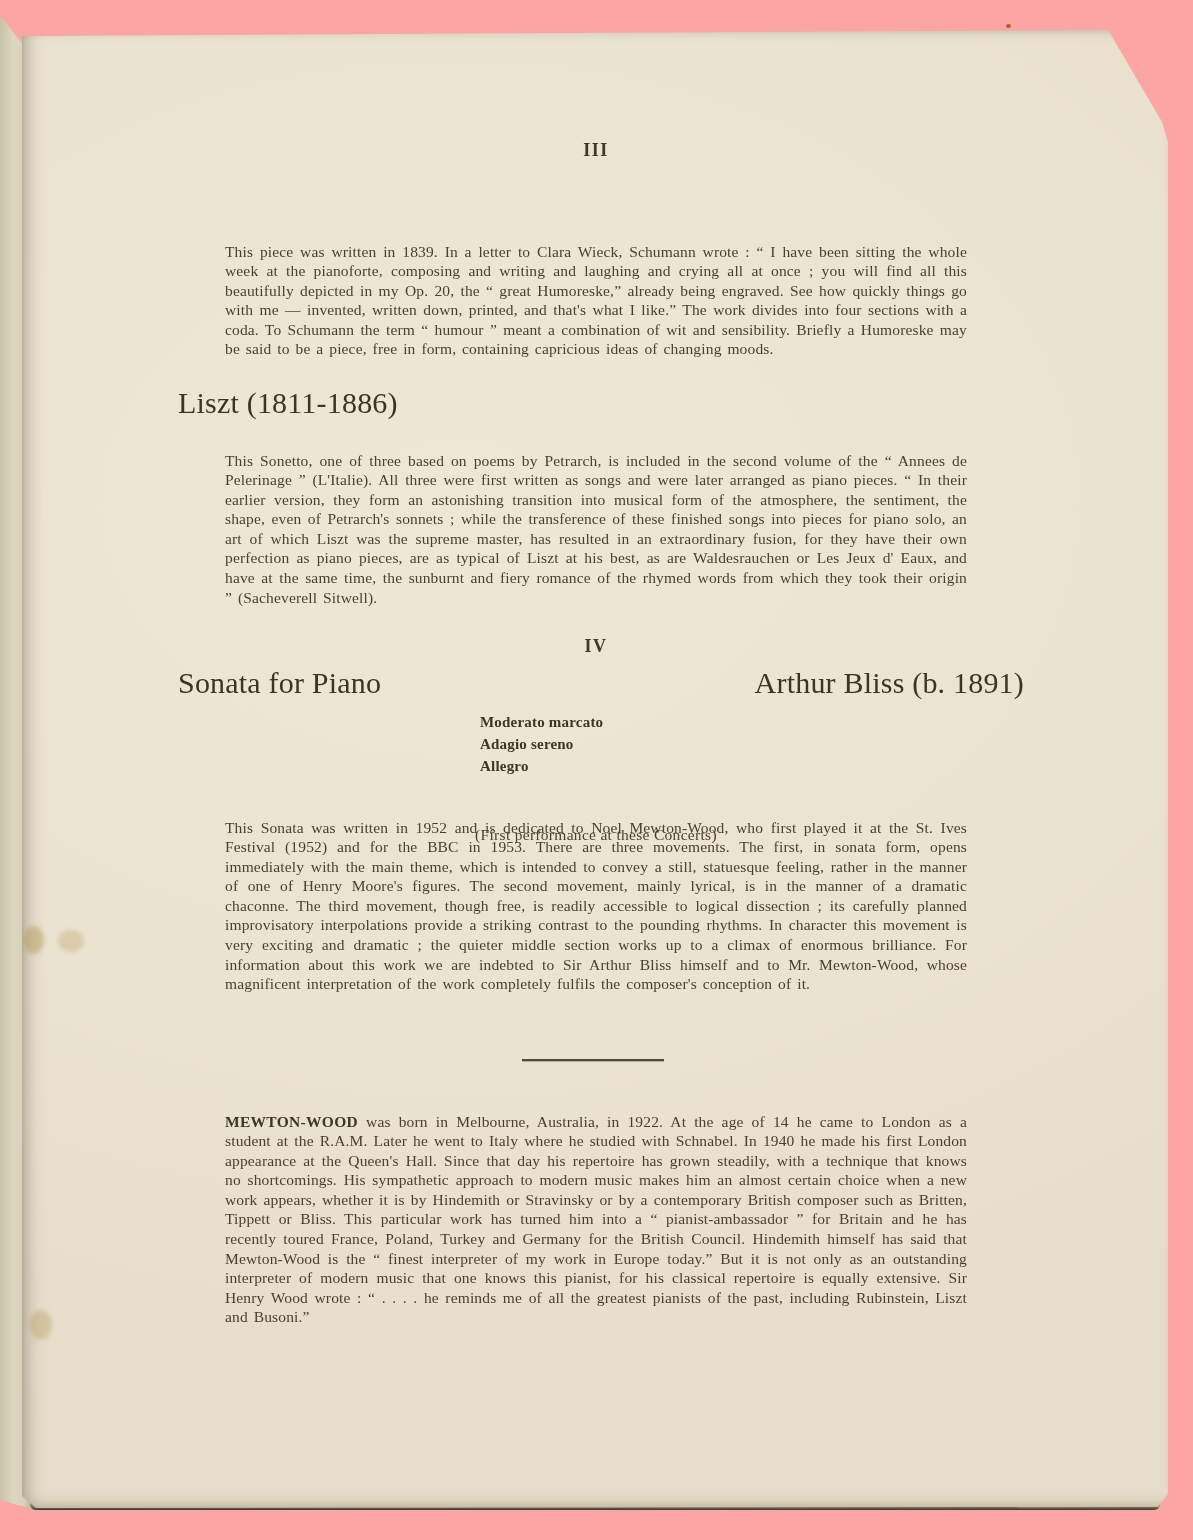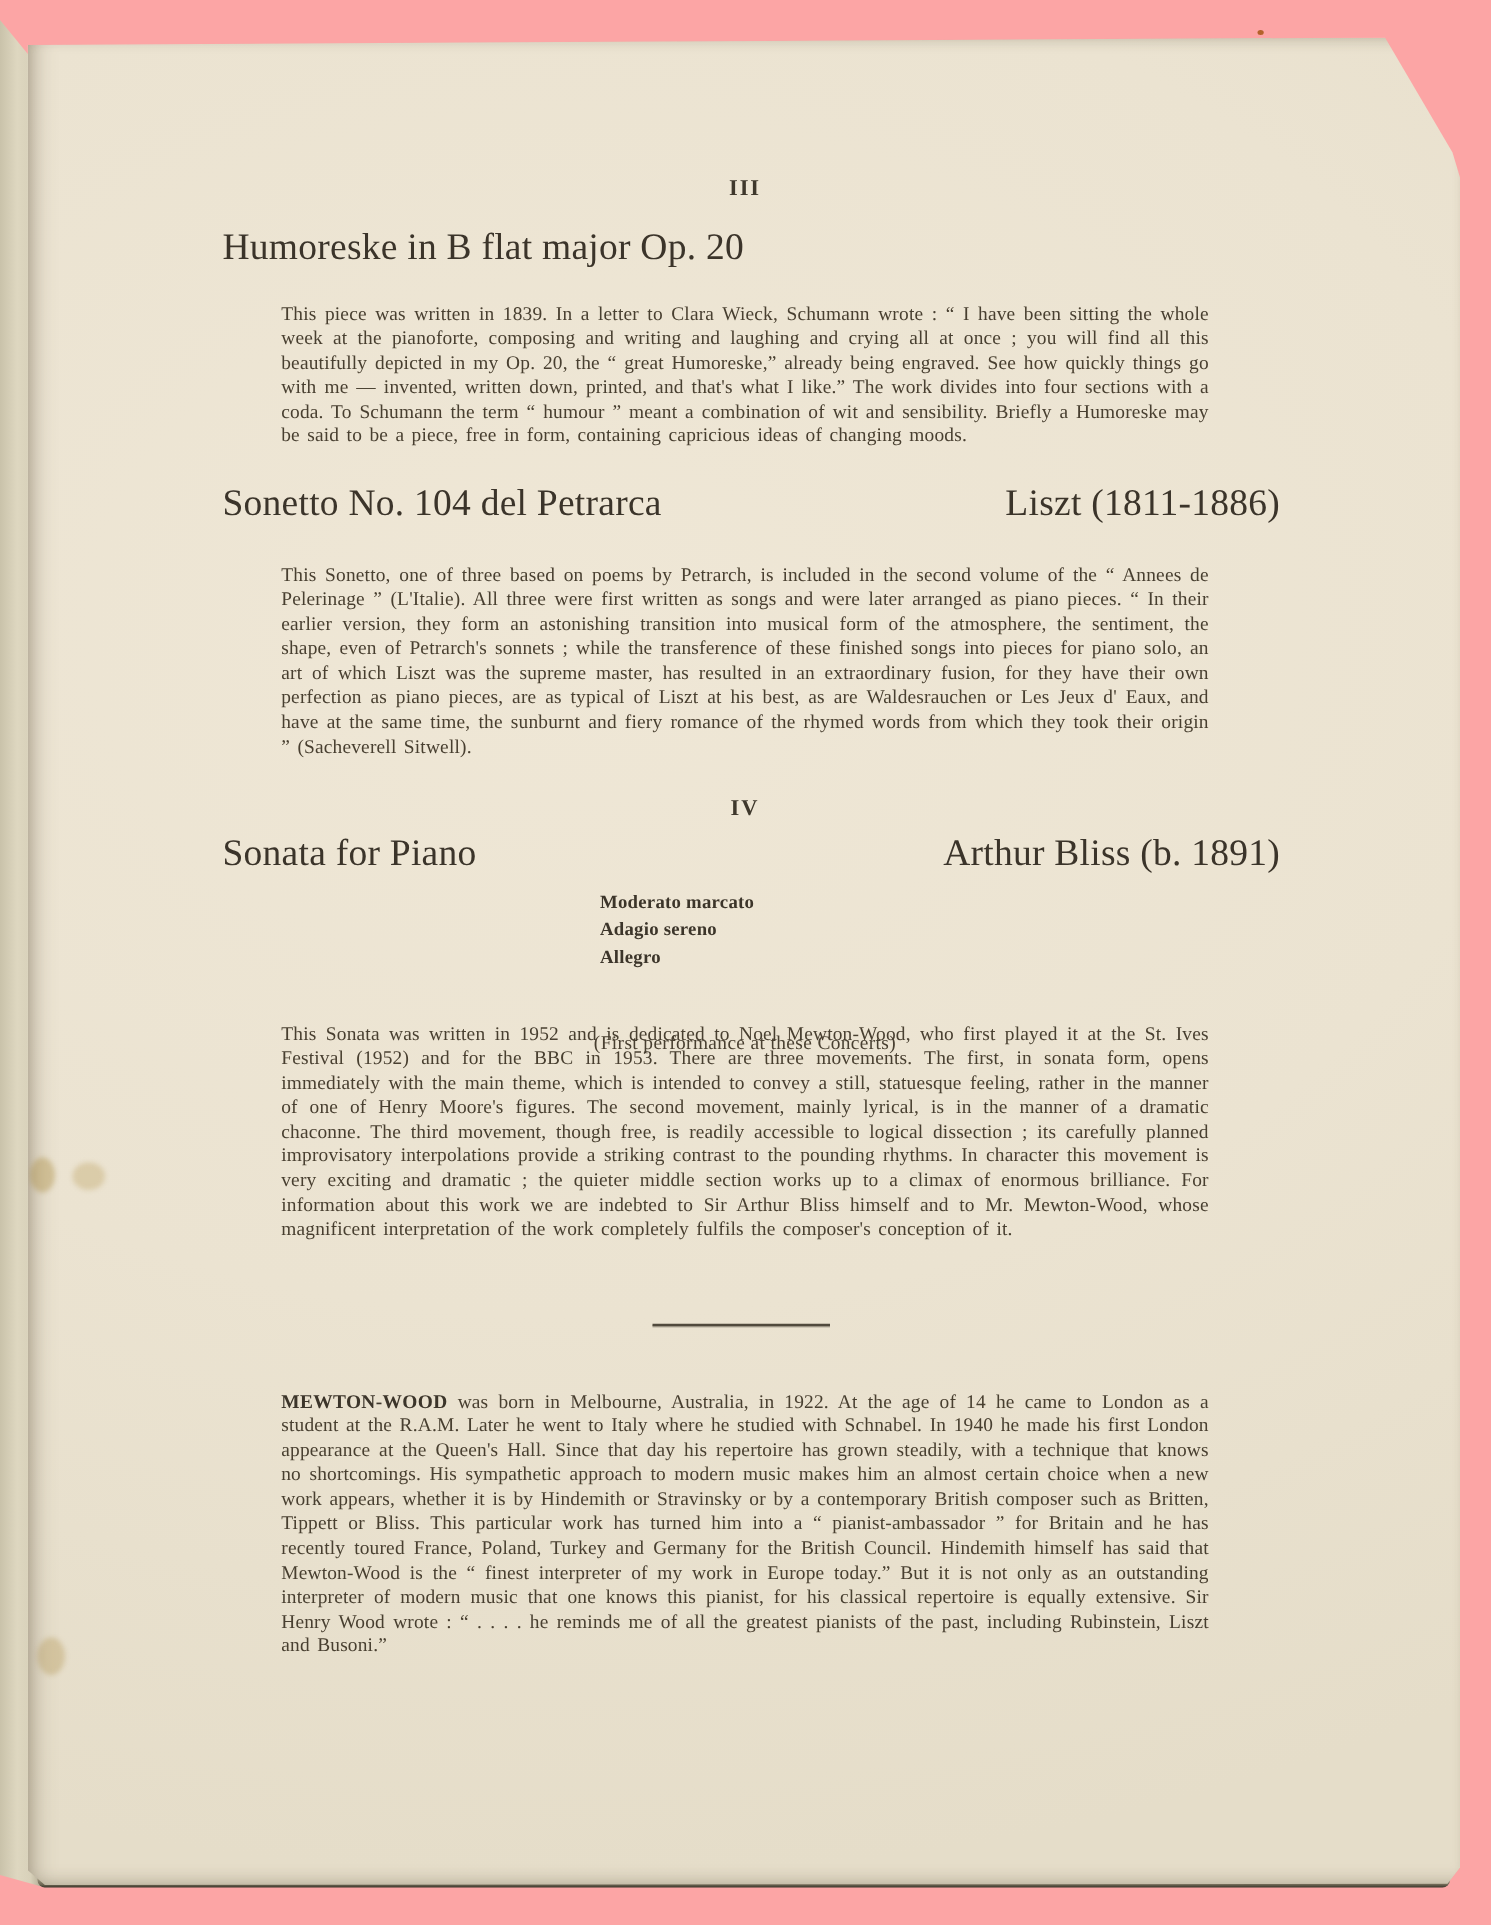--- a/index.html
+++ b/index.html
@@ -71,26 +71,24 @@
 <div class="stage">
   <div class="edges"></div>
   <div class="bottom-edge"></div>
   <div class="fleck"></div>
 
   <div class="page">
 
     <div class="numeral n3">III</div>
 
     <div class="work-head h1">
-      <span>Humoreske in B flat major Op. 20</span>
     </div>
     <p class="note p1">This piece was written in 1839.  In a letter to Clara Wieck, Schumann wrote :  “ I have been sitting the whole week at the pianoforte, composing and writing and laughing and crying all at once ;  you will find all this beautifully depicted in my Op. 20, the “ great Humoreske,” already being engraved.  See how quickly things go with me — invented, written down, printed, and that's what I like.”  The work divides into four sections with a coda.  To Schumann the term “ humour ” meant a combination of wit and sensibility.  Briefly a Humoreske may be said to be a piece, free in form, containing capricious ideas of changing moods.</p>
 
     <div class="work-head h2">
-      <span>Sonetto No. 104 del Petrarca</span>
       <span>Liszt (1811-1886)</span>
     </div>
     <p class="note p2">This Sonetto, one of three based on poems by Petrarch, is included in the second volume of the “ Annees de Pelerinage ” (L'Italie).  All three were first written as songs and were later arranged as piano pieces.  “ In their earlier version, they form an astonishing transition into musical form of the atmosphere, the sentiment, the shape, even of Petrarch's sonnets ;  while the transference of these finished songs into pieces for piano solo, an art of which Liszt was the supreme master, has resulted in an extraordinary fusion, for they have their own perfection as piano pieces, are as typical of Liszt at his best, as are Waldesrauchen or Les Jeux d' Eaux, and have at the same time, the sunburnt and fiery romance of the rhymed words from which they took their origin ” (Sacheverell Sitwell).</p>
 
     <div class="numeral n4">IV</div>
 
     <div class="work-head h3">
       <span>Sonata for Piano</span>
       <span>Arthur Bliss (b. 1891)</span>
     </div>

